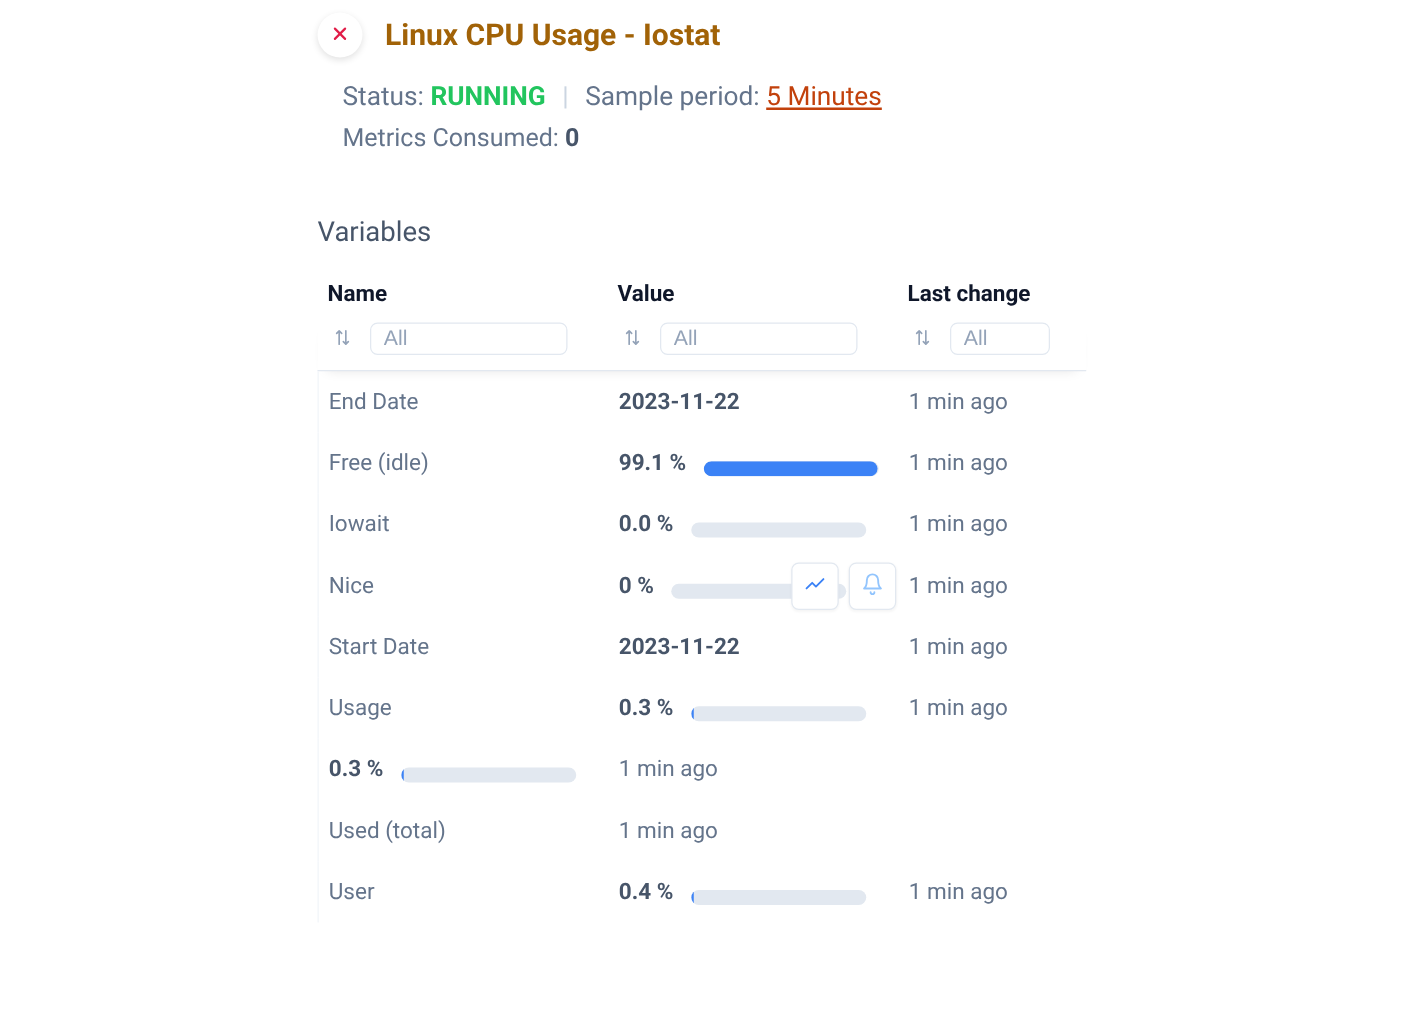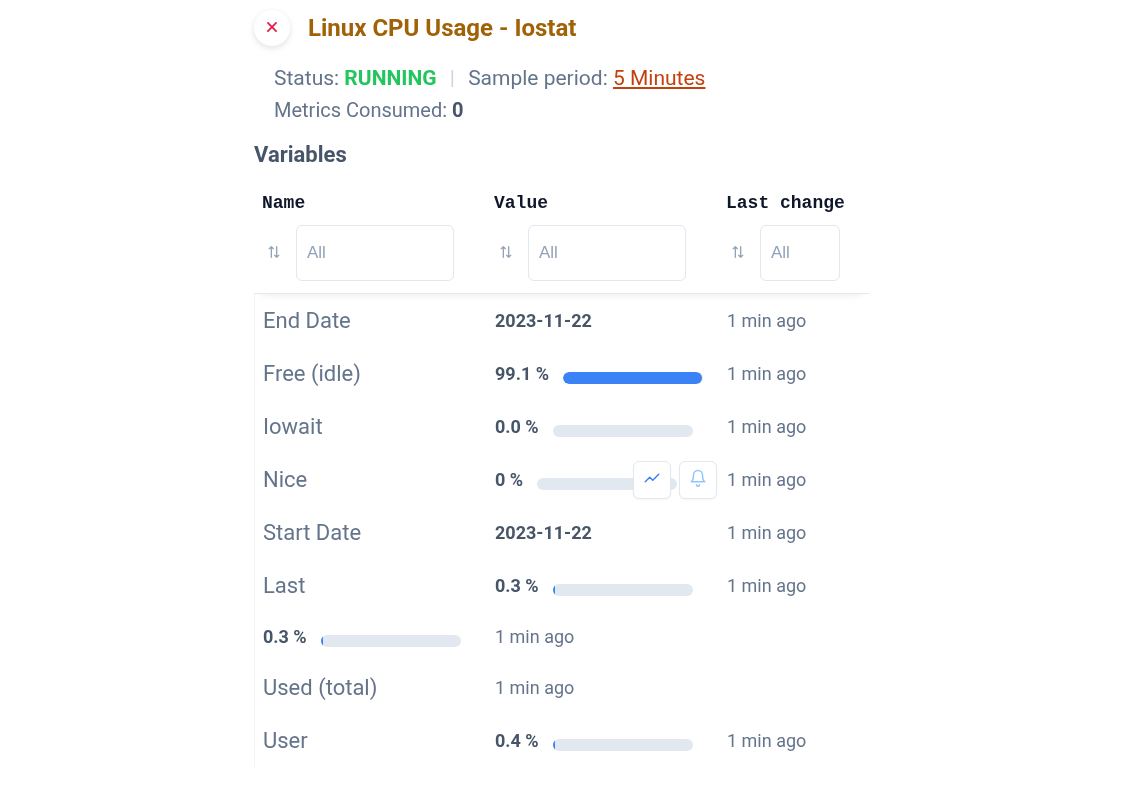--- a/index.html
+++ b/index.html
@@ -64,42 +64,41 @@
     margin-top: 8px;
     font-size: 20px;
     color: #64748b;
   }
   .metrics-line .zero {
     color: #475569;
     font-weight: 700;
   }
   .section-title {
     margin-left: 0;
-    margin-top: 20px;
+    margin-top: 52px;
     font-size: 22px;
-    font-weight: 700;
+    font-weight: 400;
     color: #475569;
   }
   .table-wrap {
     margin-top: 18px;
     width: 615px;
   }
   .thead-row, .filter-row, .data-row {
     display: grid;
     grid-template-columns: 232px 232px 1fr;
     align-items: center;
   }
   .thead-row {
     padding: 8px 10px 8px 8px;
   }
   .thead-row .th {
     font-size: 18px;
     font-weight: 700;
     color: #0f172a;
-    font-family: Liberation Mono, monospace;
   }
   .filter-row {
     padding: 4px 10px 12px 8px;
     border-bottom: 1px solid #e2e8f0;
     box-shadow: 0 6px 10px -8px rgba(0,0,0,0.15);
   }
   .filter-cell {
     display: flex;
     align-items: center;
     gap: 10px;
@@ -110,37 +109,37 @@
     background: none;
     border: none;
     cursor: pointer;
     color: #94a3b8;
     display: flex;
     align-items: center;
     justify-content: center;
   }
   .sort-btn svg { width: 16px; height: 16px; }
   .filter-input {
-    height: 56px;
+    height: 26px;
     border: 1px solid #e2e8f0;
     border-radius: 6px;
     padding: 0 10px;
     font-size: 17px;
     color: #475569;
     width: 158px;
   }
   .filter-input::placeholder { color: #94a3b8; }
   .last-filter-input { width: 80px; }
 
   .data-row {
     padding: 14px 10px 14px 8px;
     border-left: 1px solid #f1f5f9;
   }
   .data-row .name-cell {
-    font-size: 22px;
+    font-size: 18px;
     color: #64748b;
   }
   .value-cell {
     display: flex;
     align-items: flex-end;
     gap: 14px;
     position: relative;
   }
   .value-text {
     font-size: 18px;
@@ -321,21 +320,21 @@
           <div class="last-cell">1 min ago</div>
         </div>
         <div class="data-row">
           <div class="name-cell">Start Date</div>
           <div class="value-cell">
             <span class="value-text">2023-11-22</span>
           </div>
           <div class="last-cell">1 min ago</div>
         </div>
         <div class="data-row">
-          <div class="name-cell">Last</div>
+          <div class="name-cell">Usage</div>
           <div class="value-cell">
             <span class="value-text">0.3 %</span>
             <div class="bar">
               <div class="bar-fill" style="width: 2px; border-radius: 2px;"></div>
             </div>
           </div>
           <div class="last-cell">1 min ago</div>
         </div>
         <div class="data-row">
           <div class="value-cell">

